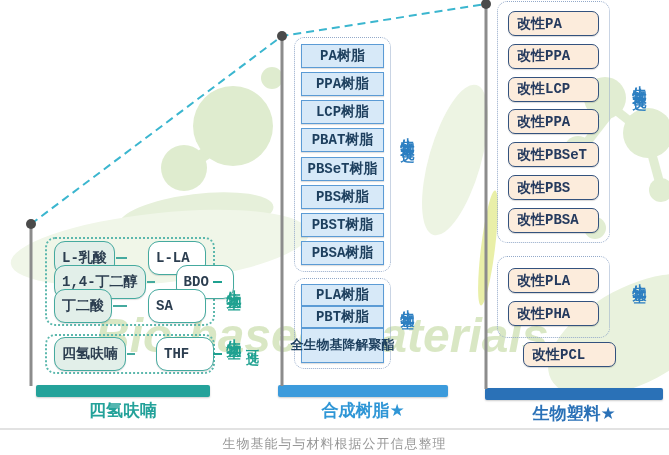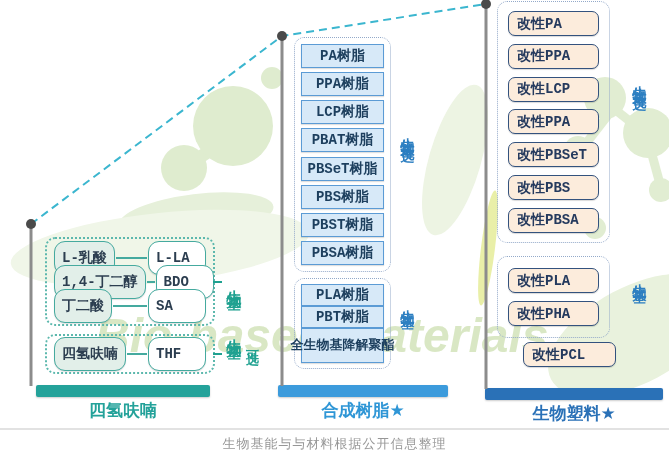--- a/index.html
+++ b/index.html
@@ -15,21 +15,21 @@
   .grp.teal{border:2px dotted #5cb8ad;}
   .grp.gray{border:1.5px dotted #93a9c9;}
 
   
   .mono-g{display:flex;flex-direction:column;justify-content:space-between;padding:7px 7px;}
   .mrow{display:flex;align-items:center;height:24px;}
   .cnbox,.enbox{box-sizing:border-box;height:24px;display:flex;align-items:center;
     border:1.5px solid #45aa9f;border-radius:11px;padding:16px 7px;font-size:14px;
     color:#2c3e50;font-weight:600;white-space:nowrap;background:#e2efe9;
     box-shadow:0 1px 1px rgba(0,0,0,.12);}
-  .enbox{background:#ffffff;width:58px;flex:none;font-weight:700;}
+  .enbox{background:#ffffff;width:58px;flex:none;font-weight:700;margin-left:20px;}
   .conn{flex:1;height:2px;background:#45aa9f;min-width:8px;margin:0 1px;}
 
   
   .stack{display:flex;flex-direction:column;justify-content:space-between;box-sizing:border-box;}
   .bluebox{box-sizing:border-box;height:24px;display:flex;align-items:center;justify-content:center;
     border:1.4px solid #5b9bd5;border-radius:0;background:#d7e9f8;color:#1d3f5e;
     font-size:14px;font-weight:700;white-space:nowrap;box-shadow:0 1px 1px rgba(0,0,0,.12);}
   .bluebox.twoline{height:38px;flex-direction:row;line-height:1.2;font-size:13px;justify-content:center;}
   .creambox{box-sizing:border-box;height:25px;display:flex;align-items:center;
     border:1.4px solid #33527e;border-radius:7px;background:#fcecdc;color:#253a5e;

